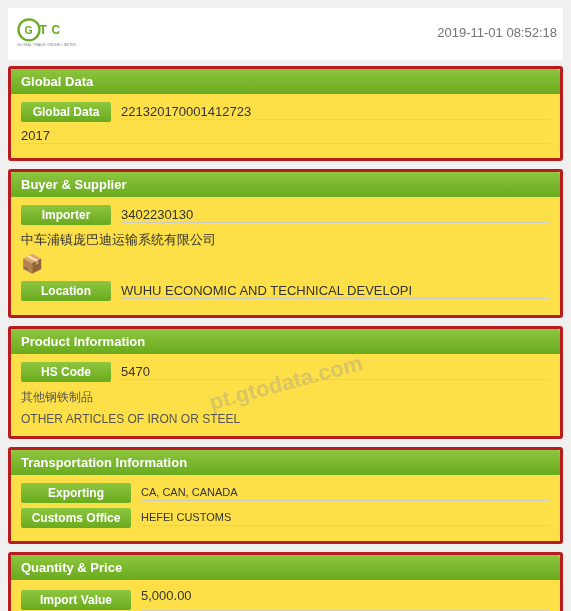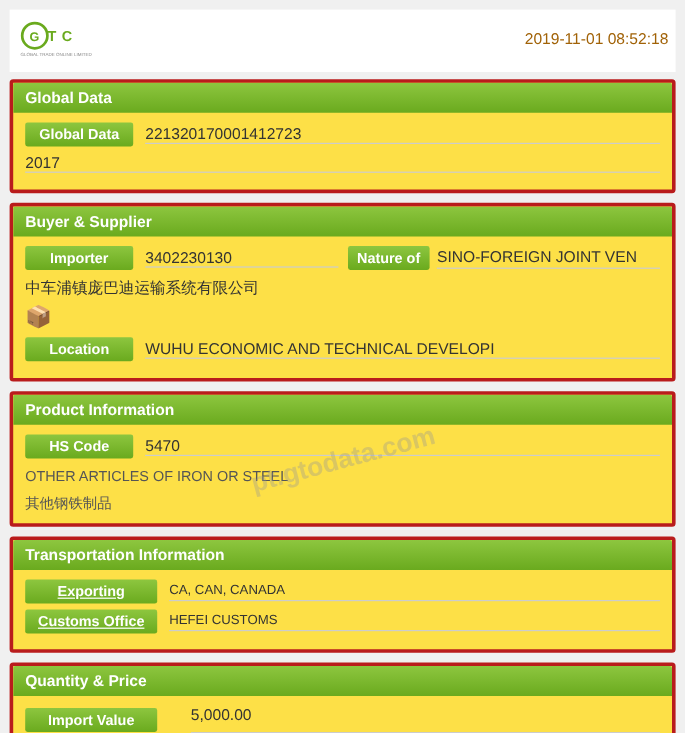--- a/index.html
+++ b/index.html
@@ -28,21 +28,21 @@
     .logo-area {
       display: flex;
       align-items: center;
     }
     .logo-svg {
       width: 90px;
       height: 40px;
     }
     .datetime {
       font-size: 13px;
-      color: #a16207;
+      color: #737373;
     }
 
     
     .card {
       background: #fde047;
       border: 3px solid #b91c1c;
       border-radius: 3px;
       margin-bottom: 8px;
       overflow: hidden;
     }
@@ -157,35 +157,33 @@
     .transport-label {
       background: linear-gradient(to bottom, #8dc63f, #6aaa1e);
       color: #fff;
       font-size: 12px;
       font-weight: bold;
       padding: 3px 8px;
       border-radius: 2px;
       min-width: 110px;
       text-align: center;
       margin-right: 10px;
-      text-decoration: underline;
     }
     .transport-value {
       font-size: 11px;
       color: #333;
       border-bottom: 1px solid #ccc;
       flex: 1;
       padding-bottom: 2px;
     }
 
     .qty-row {
       display: flex;
       align-items: center;
       margin-bottom: 5px;
-      gap: 18px;
     }
     .qty-label {
       background: linear-gradient(to bottom, #8dc63f, #6aaa1e);
       color: #fff;
       font-size: 12px;
       font-weight: bold;
       padding: 3px 8px;
       border-radius: 2px;
       min-width: 110px;
       text-align: center;
@@ -238,43 +236,39 @@
   </div>
 
   <div class="card">
     <div class="section-header">Buyer &amp; Supplier</div>
     <div class="card-body">
       <div class="buyer-row">
         <div class="buyer-field-group">
           <span class="field-label">Importer</span>
           <span class="field-value">3402230130</span>
         </div>
-        <div class="buyer-field-group">
-          <span class="nature-label">Nature of</span>
-          <span class="nature-value">SINO-FOREIGN JOINT VEN</span>
-        </div>
       </div>
       <div class="company-name">中车浦镇庞巴迪运输系统有限公司</div>
       <div class="company-icon">📦</div>
       <div class="field-row">
         <span class="field-label">Location</span>
         <span class="field-value">WUHU ECONOMIC AND TECHNICAL DEVELOPI</span>
       </div>
     </div>
   </div>
 
   <div class="card watermark">
     <div class="section-header">Product Information</div>
     <div class="card-body">
       <div class="field-row">
         <span class="field-label">HS Code</span>
         <span class="field-value">5470</span>
       </div>
+      <div class="hs-desc">其他钢铁制品</div>
       <div class="hs-desc">OTHER ARTICLES OF IRON OR STEEL</div>
-      <div class="hs-desc">其他钢铁制品</div>
     </div>
   </div>
 
   <div class="card">
     <div class="section-header">Transportation Information</div>
     <div class="card-body">
       <div class="transport-row">
         <span class="transport-label">Exporting</span>
         <span class="transport-value">CA, CAN, CANADA</span>
       </div>

